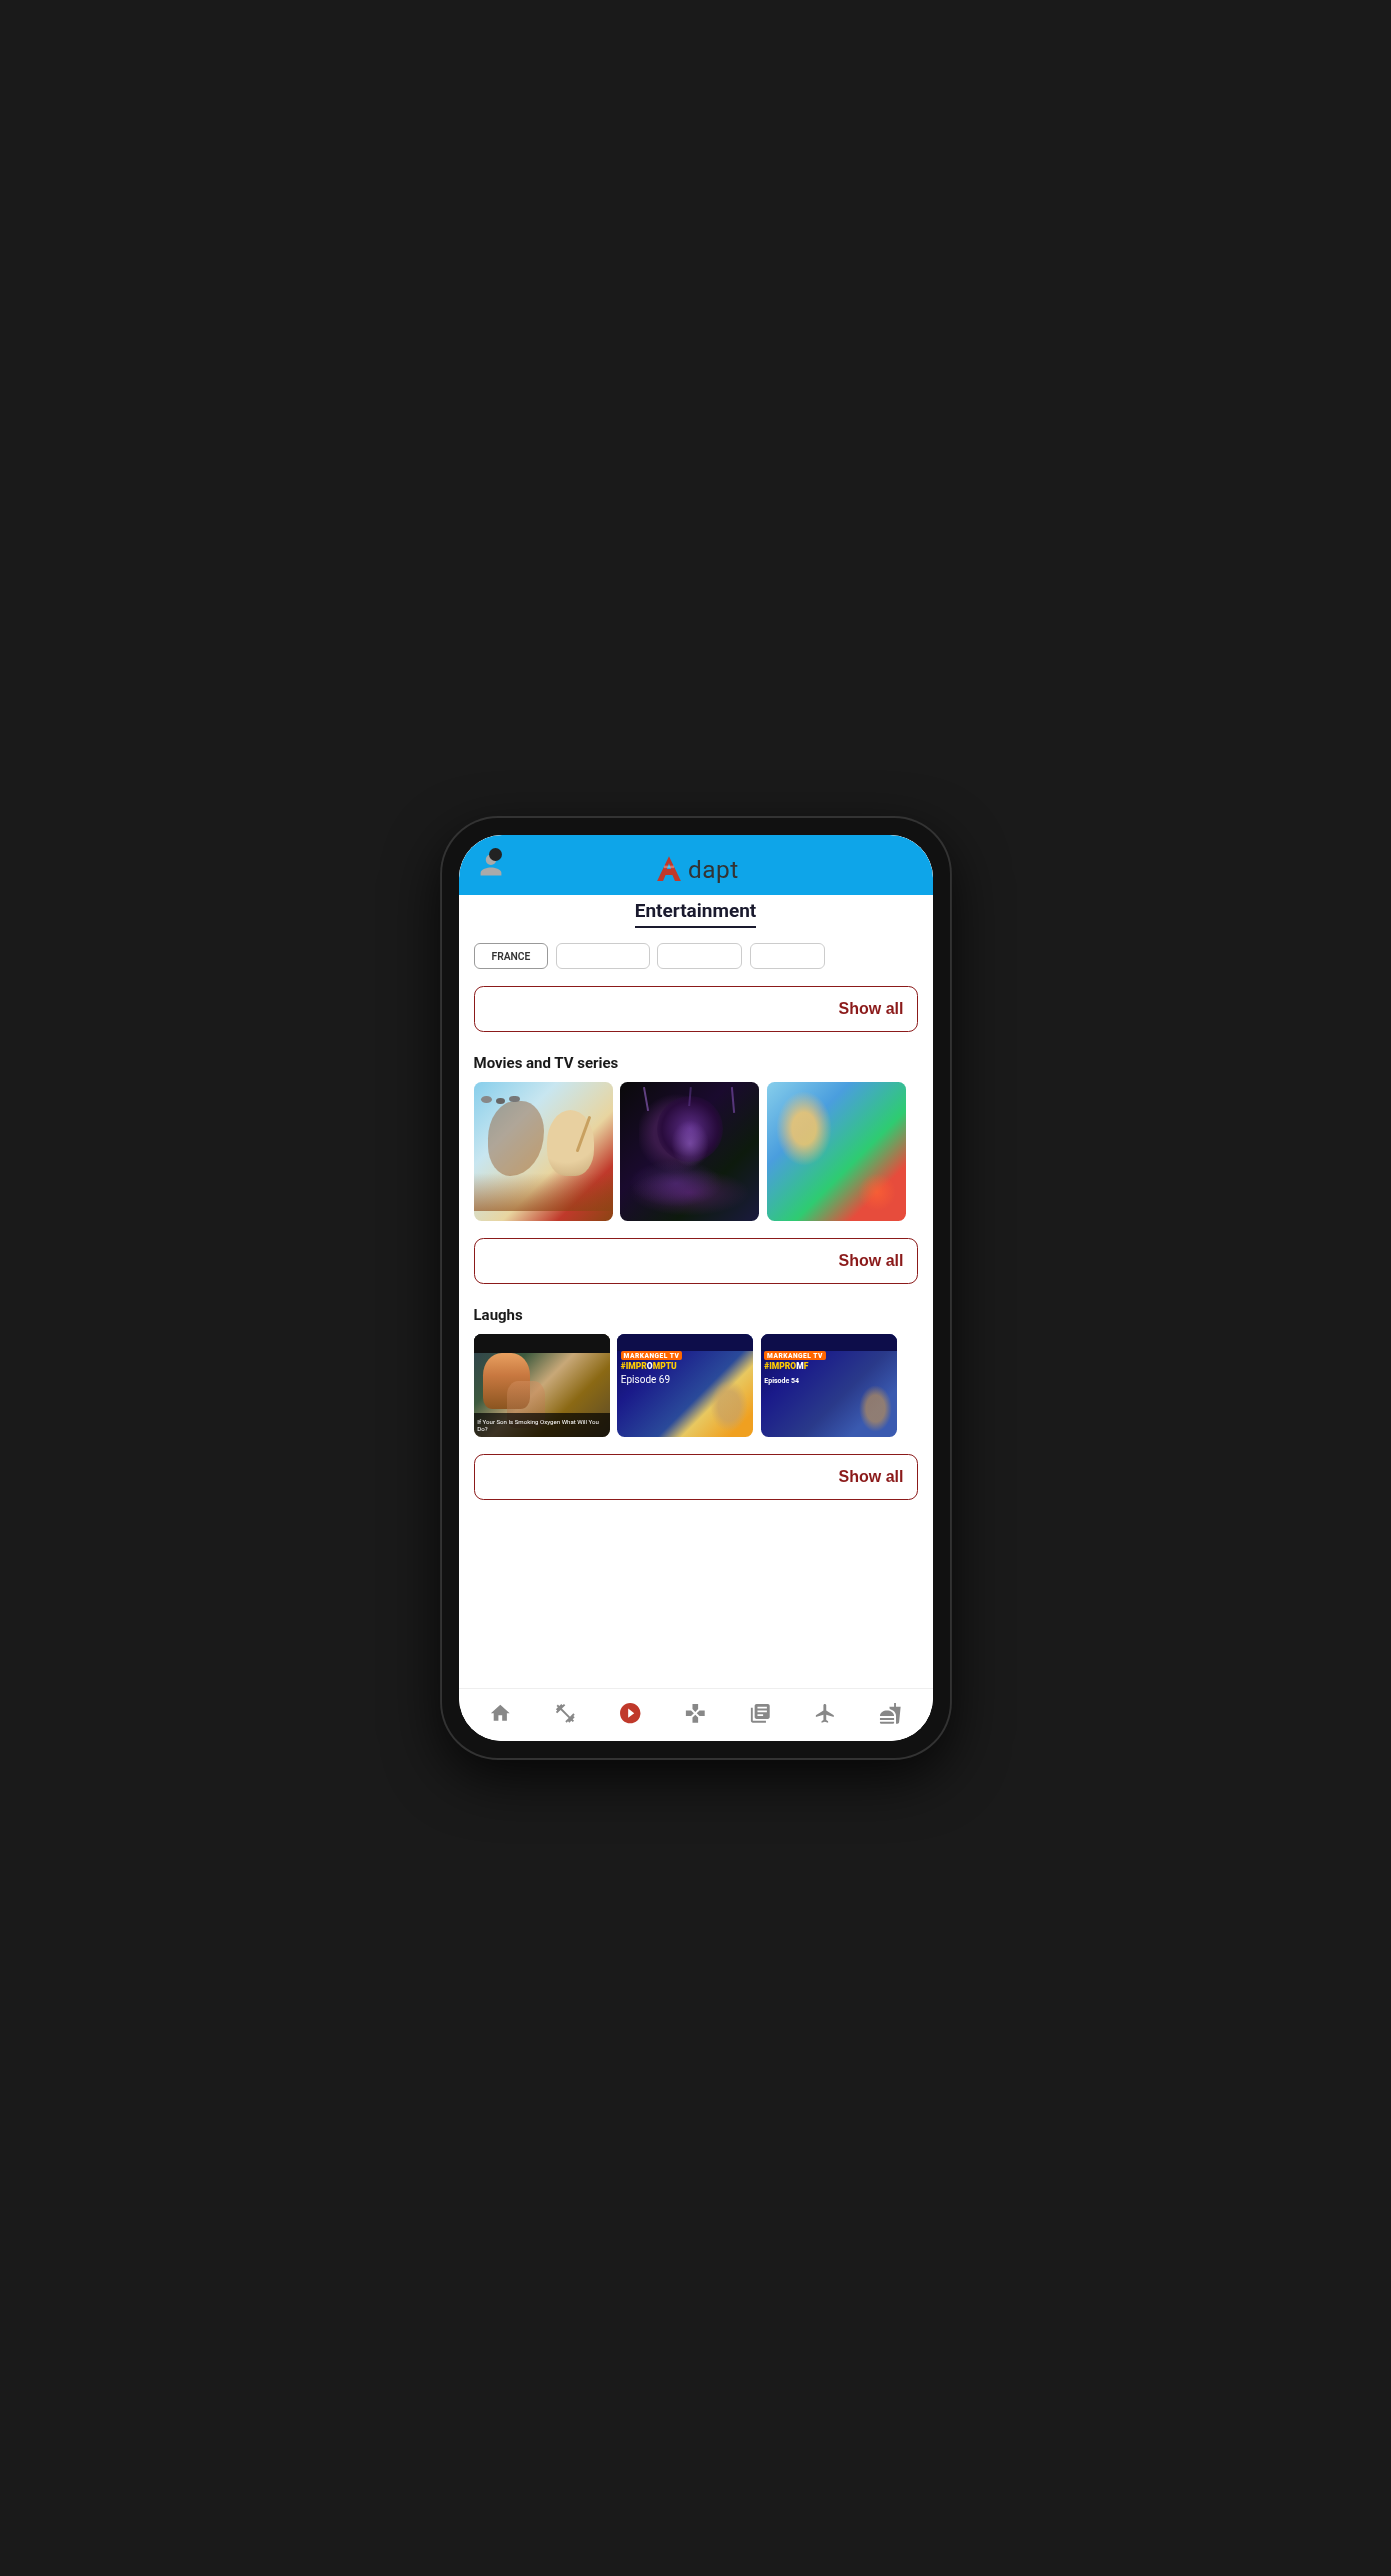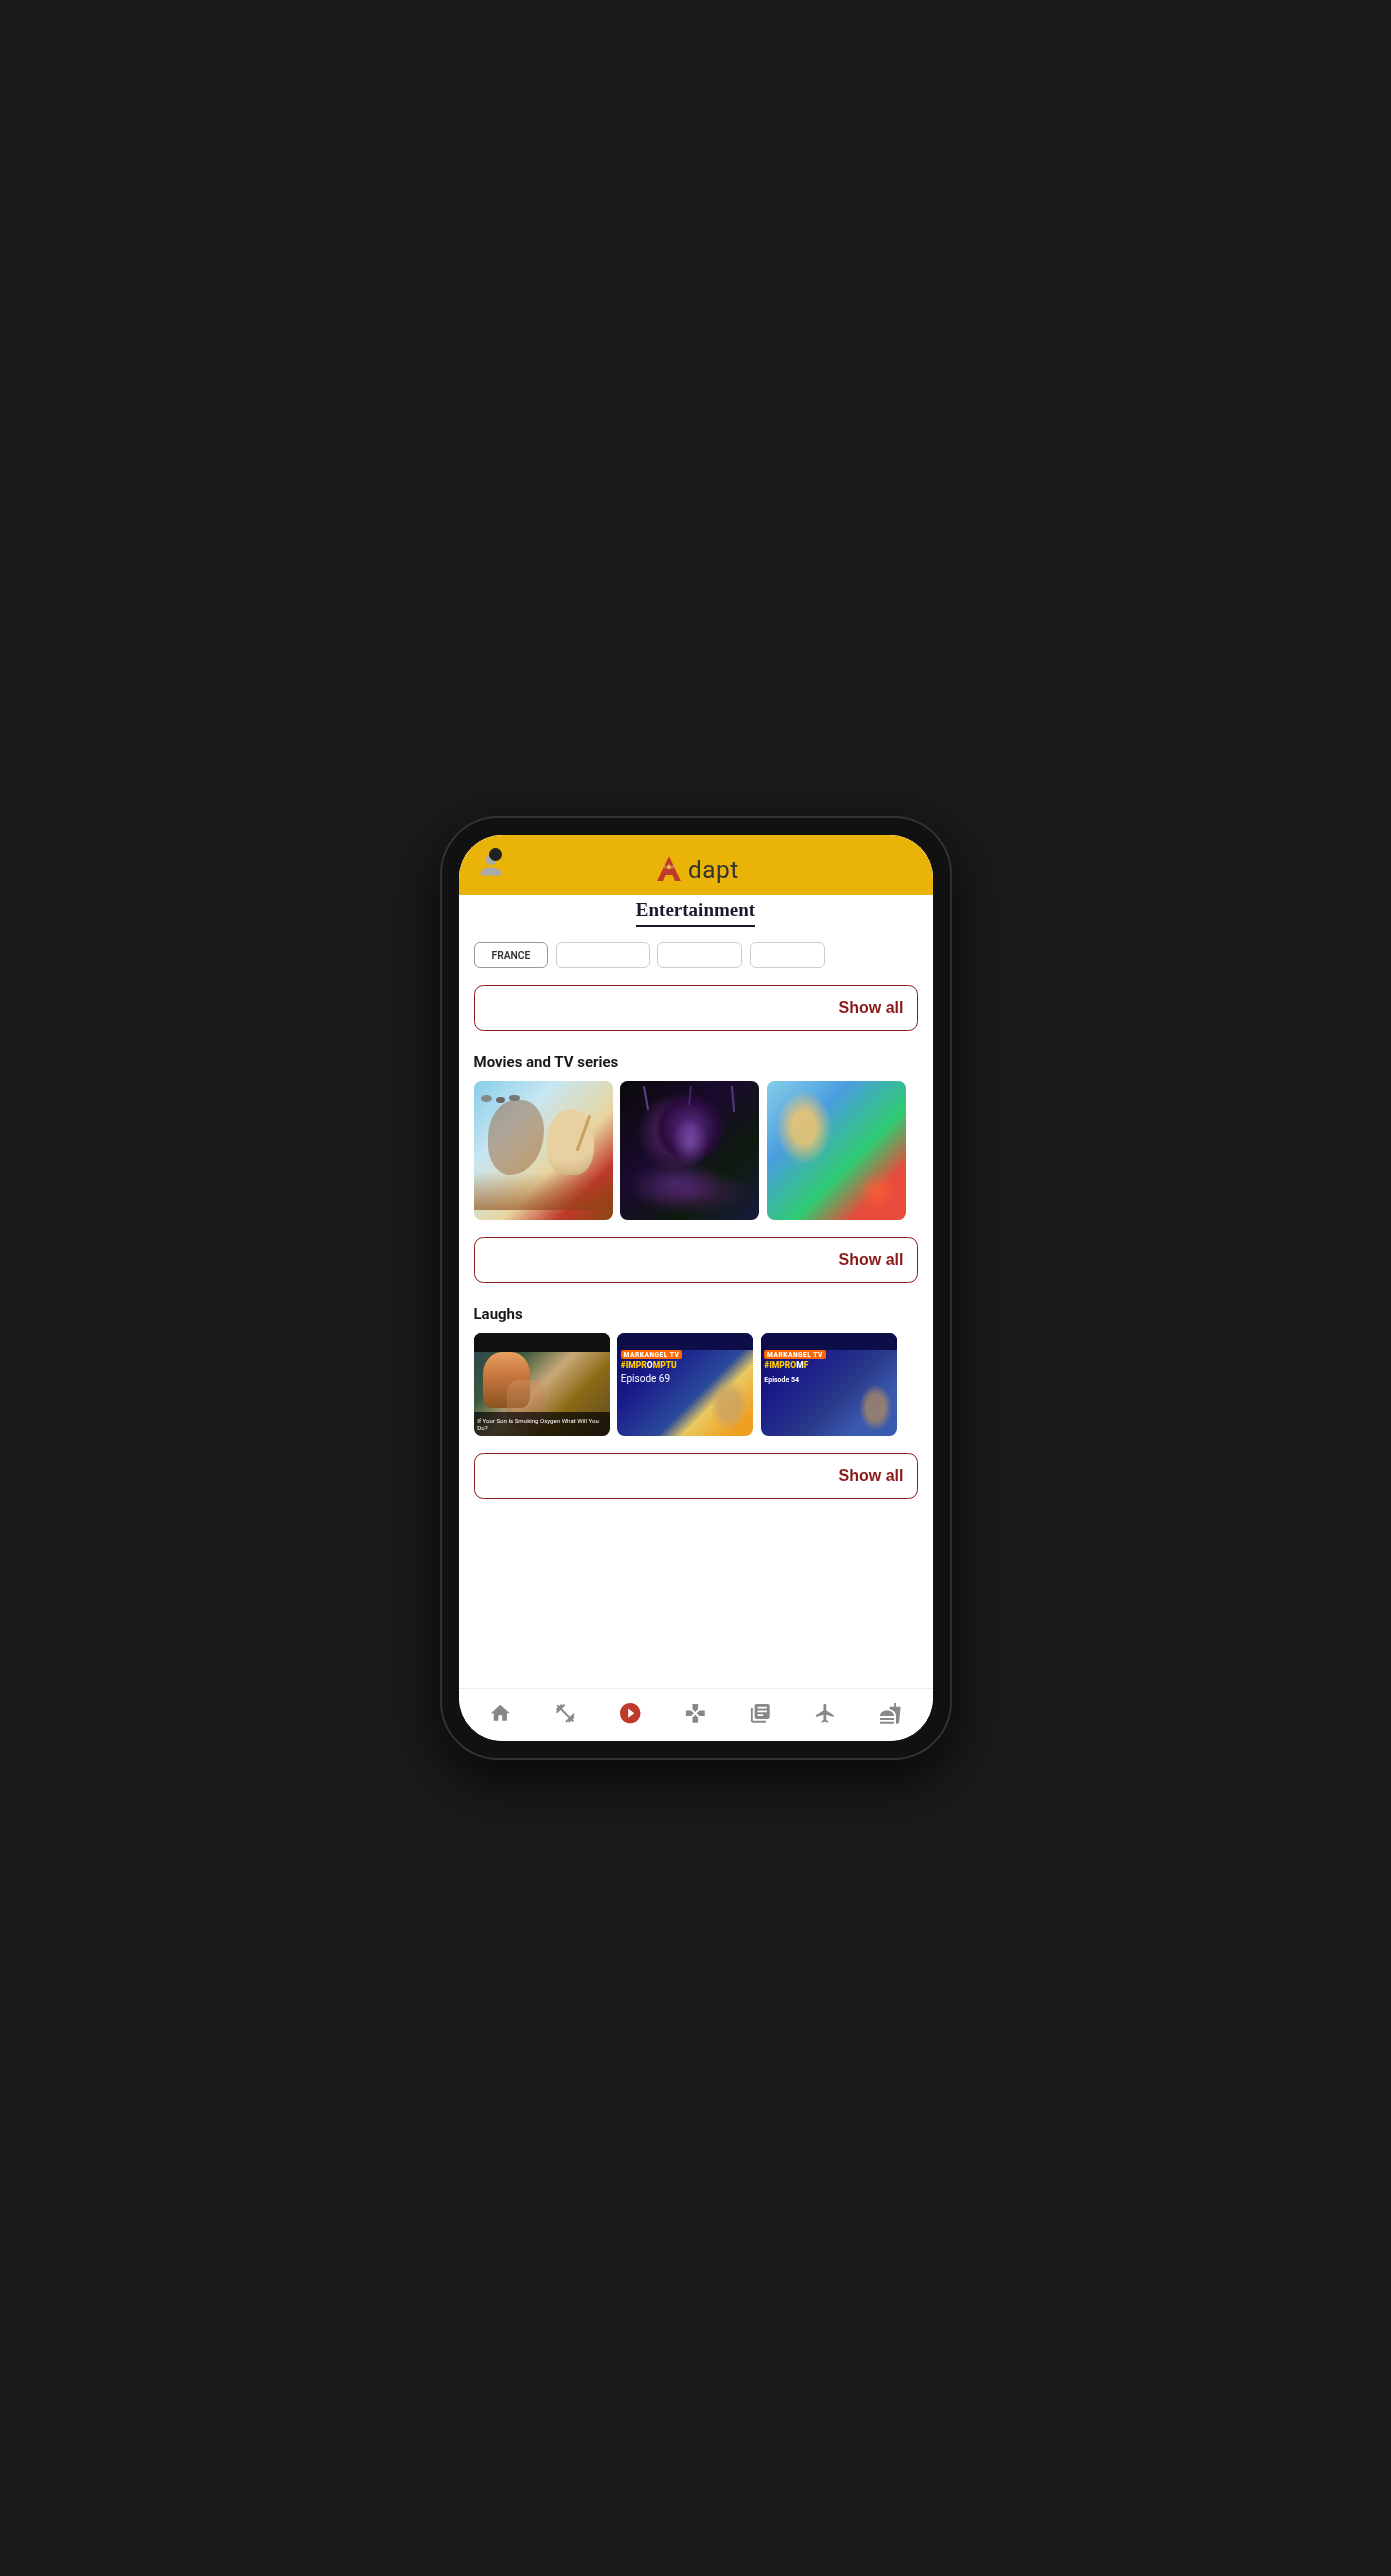--- a/index.html
+++ b/index.html
@@ -49,21 +49,21 @@
       background: #fff;
       border-radius: 43px;
     }
     
     .header {
       display: flex;
       align-items: center;
       justify-content: center;
       padding: 17px 19px 9.4px;
       position: relative;
-      background: #eab308;
+      background: #0ea5e9;
       flex-shrink: 0;
     }
     .header-avatar {
       position: absolute;
       left: 19px;
       top: 17px;
     }
     .avatar-icon {
       width: 26px;
       height: 26px;
@@ -82,21 +82,20 @@
       font-size: 24.4px;
       font-weight: 400;
       color: #333;
       letter-spacing: 0.5px;
     }
     
     .page-title-container {
       text-align: center;
       padding: 3.8px 0 7.5px;
       flex-shrink: 0;
-      font-family: Liberation Serif, serif;
     }
     .page-title {
       font-size: 19px;
       font-weight: 700;
       color: #1a1a2e;
       border-bottom: 2.8px solid #1a1a2e;
       display: inline-block;
       padding-bottom: 3.8px;
     }
     

